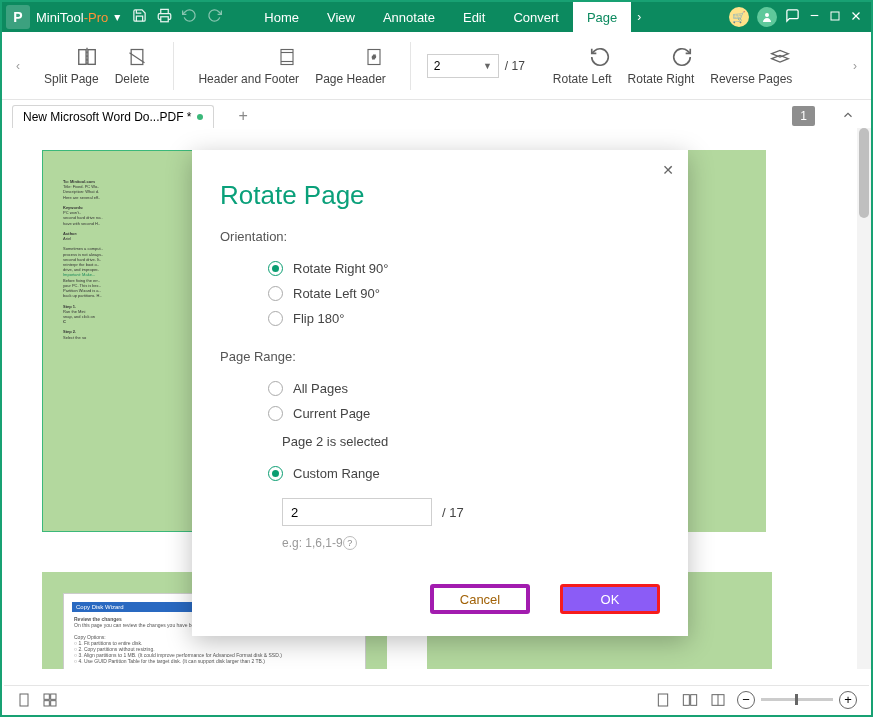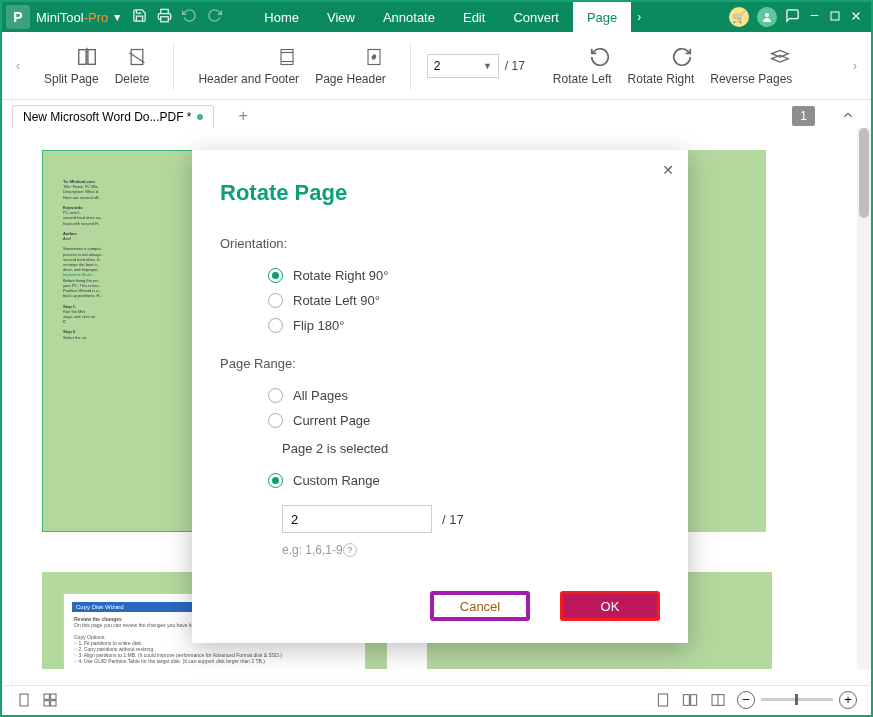--- a/index.html
+++ b/index.html
@@ -57,37 +57,37 @@
     .doc-text b { font-weight: bold; display: block; }
     .doc-img { position: absolute; top: 24px; right: -10px; width: 50px; height: 94px; background: #cde3f5; border: 2px solid #3c7cb8; }
     .doc-img::before { content: ""; position: absolute; top: 0; left: 0; right: 0; height: 12px; background: #3c7cb8; }
     .inner-doc { position: absolute; background: #fff; border: 1px solid #ccc; left: 20px; right: 20px; top: 20px; bottom: 10px; padding: 8px; font-size: 5px; color: #555; }
     .inner-doc .blue-bar { height: 10px; background: #2969c1; color: #fff; font-size: 6px; padding: 2px 4px; display: flex; align-items: center; }
 
     
     .dialog { position: absolute; left: 190px; top: 148px; width: 496px; background: #fff; box-shadow: 0 6px 24px rgba(0,0,0,.25); color: #444; z-index: 50; }
     .dialog .close { position: absolute; top: 12px; right: 14px; cursor: pointer; color: #666; font-size: 14px; }
     .dialog-body { padding: 30px 28px 22px 28px; }
-    .dialog h2 { font-size: 22px; color: #0aa07a; font-weight: 700; margin-bottom: 30px; }
+    .dialog h2 { font-size: 26px; color: #0aa07a; font-weight: 400; margin-bottom: 18px; }
     .dialog .label { font-size: 13px; color: #555; margin-bottom: 12px; }
     .dialog .opts { margin-left: 48px; margin-bottom: 18px; }
     .dialog .opt { display: flex; align-items: center; gap: 10px; font-size: 13px; padding: 5px 0; cursor: pointer; }
     .dialog .radio { width: 15px; height: 15px; border: 1.5px solid #aaa; border-radius: 50%; position: relative; flex-shrink: 0; }
     .dialog .radio.checked { border-color: #0b9e72; }
     .dialog .radio.checked::after { content: ""; position: absolute; width: 7px; height: 7px; background: #0b9e72; border-radius: 50%; top: 2.5px; left: 2.5px; }
     .dialog .info { margin-left: 62px; font-size: 13px; color: #444; margin-bottom: 12px; }
     .dialog .range-row { margin-left: 62px; display: flex; align-items: center; gap: 10px; }
     .dialog .range-input { width: 150px; height: 28px; border: 1px solid #cfcfcf; padding: 0 8px; font-size: 13px; }
     .dialog .range-total { font-size: 13px; color: #444; }
     .dialog .hint { margin-left: 62px; margin-top: 10px; font-size: 12px; color: #999; display: flex; align-items: center; gap: 0; }
     .dialog .hint .q { width: 14px; height: 14px; border: 1px solid #bbb; border-radius: 50%; display: inline-flex; align-items: center; justify-content: center; font-size: 9px; color: #888; cursor: pointer; }
     .dialog .actions { display: flex; justify-content: flex-end; gap: 30px; margin-top: 34px; }
     .dialog .actions .btn2 { width: 100px; height: 30px; border-radius: 3px; display: flex; align-items: center; justify-content: center; font-size: 13px; cursor: pointer; }
     .dialog .actions .cancel { border: 4px solid #a21caf; color: #a16207; background: #fff; }
-    .dialog .actions .ok { background: #be185d; color: #fff; border: 3px solid #f61c1c; }
+    .dialog .actions .ok { background: #8b5cf6; color: #fff; border: 3px solid #f61c1c; }
 
     
     .viewbar { position: absolute; left: 2px; right: 2px; bottom: 2px; height: 28px; border-top: 1px solid #e5e5e5; background: #fff; display: flex; align-items: center; padding: 0 12px; gap: 10px; }
     .viewbar .sp { flex: 1; }
     .viewbar .vicon { color: #666; cursor: pointer; display: inline-flex; }
     .zoom-ctrl { display: flex; align-items: center; gap: 6px; }
     .zoom-ctrl .circle { width: 18px; height: 18px; border: 1.5px solid #666; border-radius: 50%; display: flex; align-items: center; justify-content: center; font-size: 13px; cursor: pointer; }
     .zoom-ctrl .slider { width: 72px; height: 3px; background: #ccc; position: relative; }
     .zoom-ctrl .slider .knob { position: absolute; left: 34px; top: -4px; width: 3px; height: 11px; background: #666; cursor: pointer; }
   </style>

